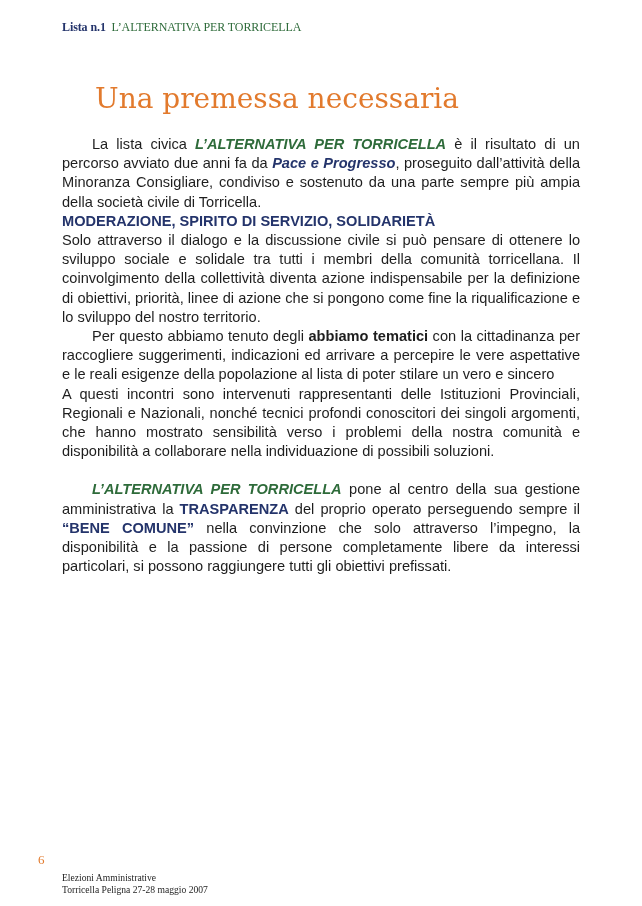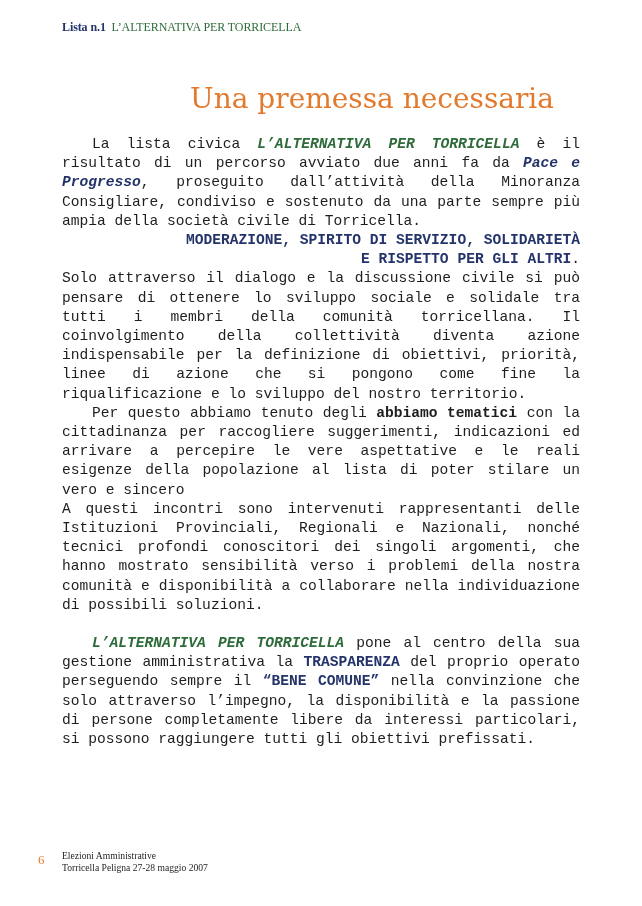--- a/index.html
+++ b/index.html
@@ -2,51 +2,50 @@
 <html><head>
 <meta charset="utf-8">
 <style>
   html, body { margin: 0; padding: 0; background: #ffffff; }
   body { width: 642px; height: 906px; position: relative; overflow: hidden;
          font-family: "DejaVu Serif", "Liberation Serif", serif; color: #1e1e1e; }
   .header { position: absolute; left: 62px; top: 20px; font-size: 12px;
             font-family: Liberation Serif, serif; letter-spacing: -0.1px; }
   .header .lista { color: #24346b; font-weight: bold; }
   .header .tit { color: #2e6b3a; }
-  .title { position: absolute; left: 0; width: 554px; top: 82px; text-align: right;
+  .title { position: absolute; left: 0; width: 554px; top: 82px; text-align: center;
            font-size: 28px; color: #e27a2d; font-family: "DejaVu Serif", serif; }
   .content { position: absolute; left: 62px; width: 518px; top: 135px;
              font-size: 14.6px; line-height: 19.2px; text-align: justify;
-             font-family: Liberation Mono, monospace; }
+             font-family: Liberation Sans, sans-serif; }
   .content p { margin: 0; }
   .indent { text-indent: 30px; }
   .green { color: #2e6b3a; font-style: italic; font-weight: bold; }
   .blue-i { color: #24346b; font-style: italic; font-weight: bold; }
   .blue-b { color: #24346b; font-weight: bold; }
-  .center { text-align: right; }
+  .center { text-align: left; }
   .gap { height: 19px; }
   .footer-num { position: absolute; left: 38px; top: 852px; font-size: 13px; color: #e27a2d;
                 font-family: "Liberation Serif", serif; }
-  .footer { position: absolute; left: 62px; top: 850px; font-size: 9.6px; line-height: 11.5px;
+  .footer { position: absolute; left: 62px; top: 872px; font-size: 9.6px; line-height: 11.5px;
             font-family: "Liberation Serif", serif; color: #1e1e1e; }
 </style>
 </head>
 <body>
 
 <div class="header">
   <span class="lista">Lista n.1</span>&nbsp;
   <span class="tit">L’ALTERNATIVA PER TORRICELLA</span>
 </div>
 
 <div class="title">Una premessa necessaria</div>
 
 <div class="content">
   <p class="indent"><span>La lista civica </span><span class="green">L’ALTERNATIVA PER TORRICELLA</span><span> è il risultato di un percorso avviato due anni fa da </span><span class="blue-i">Pace e Progresso</span><span>, proseguito dall’attività della Minoranza Consigliare, condiviso e sostenuto da una parte sempre più ampia della società civile di Torricella.</span></p>
   <p class="center blue-b">MODERAZIONE, SPIRITO DI SERVIZIO, SOLIDARIETÀ</p>
-  <p class="center"><span class="blue-b">E RISPETTO PER GLI ALTRI</span><span>.</span></p>
   <p>Solo attraverso il dialogo e la discussione civile si può pensare di ottenere lo sviluppo sociale e solidale tra tutti i membri della comunità torricellana. Il coinvolgimento della collettività diventa azione indispensabile per la definizione di obiettivi, priorità, linee di azione che si pongono come fine la riqualificazione e lo sviluppo del nostro territorio.</p>
   <p class="indent"><span>Per questo abbiamo tenuto degli </span><b>abbiamo tematici</b><span> con la cittadinanza per raccogliere suggerimenti, indicazioni ed arrivare a percepire le vere aspettative e le reali esigenze della popolazione al lista di poter stilare un vero e sincero</span></p>
   <p>A questi incontri sono intervenuti rappresentanti delle Istituzioni Provinciali, Regionali e Nazionali, nonché tecnici profondi conoscitori dei singoli argomenti, che hanno mostrato sensibilità verso i problemi della nostra comunità e disponibilità a collaborare nella individuazione di possibili soluzioni.</p>
   <div class="gap"></div>
   <p class="indent"><span class="green">L’ALTERNATIVA PER TORRICELLA</span><span> pone al centro della sua gestione amministrativa la </span><span class="blue-b">TRASPARENZA</span><span> del proprio operato perseguendo sempre il </span><span class="blue-b">“BENE COMUNE”</span><span> nella convinzione che solo attraverso l’impegno, la disponibilità e la passione di persone completamente libere da interessi particolari, si possono raggiungere tutti gli obiettivi prefissati.</span></p>
 </div>
 
 <div class="footer-num">6</div>
 <div class="footer">
   <div>Elezioni Amministrative</div>

